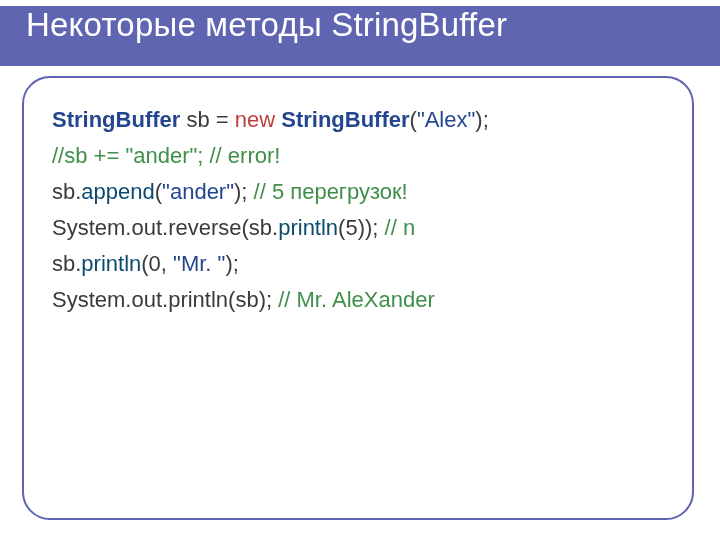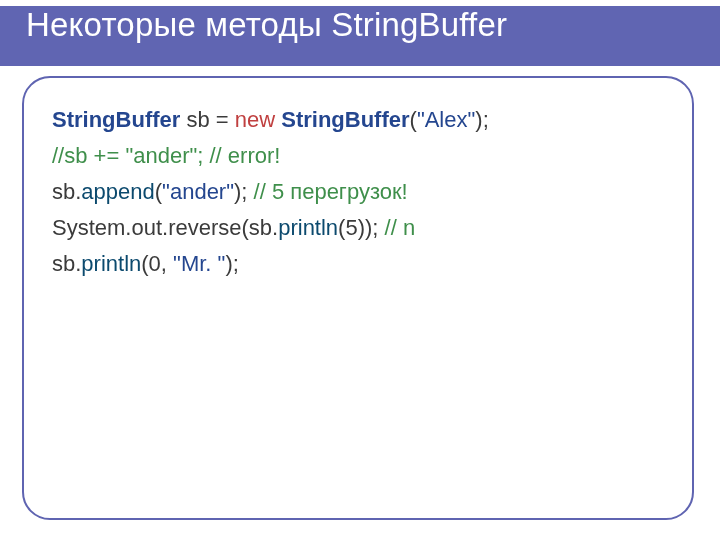--- a/index.html
+++ b/index.html
@@ -74,17 +74,18 @@
     <div class="code-line"><span class="com">//sb += "ander"; // error!</span></div>
 
     <div class="code-line"><span class="pln">sb.</span><span class="red">append</span><span class="pln">(</span><span class="str">"ander"</span><span class="pln">); </span><span class="com">// 5 перегрузок!</span></div>
 
     <div class="code-line"><span class="pln">System.out.reverse(sb.</span><span class="red">println</span><span class="pln">(5)); </span><span class="com">// n</span></div>
 
 
 
     <div class="code-line"><span class="pln">sb.</span><span class="red">println</span><span class="pln">(0, </span><span class="str">"Mr. "</span><span class="pln">);</span></div>
 
+    <div class="code-line"><span class="pln">System.out.println(sb); </span><span class="com">// Mr. AleXander</span></div>
 
 
 
   </div>
 </div>
 
 </body></html>

